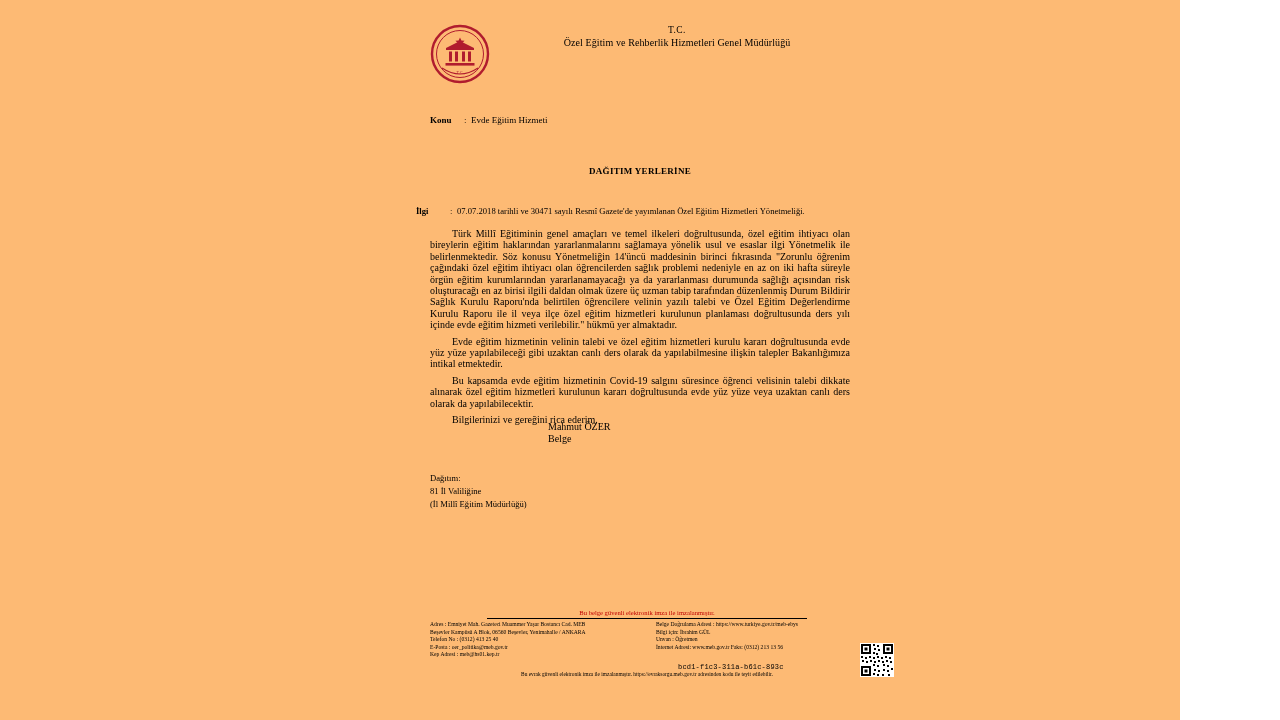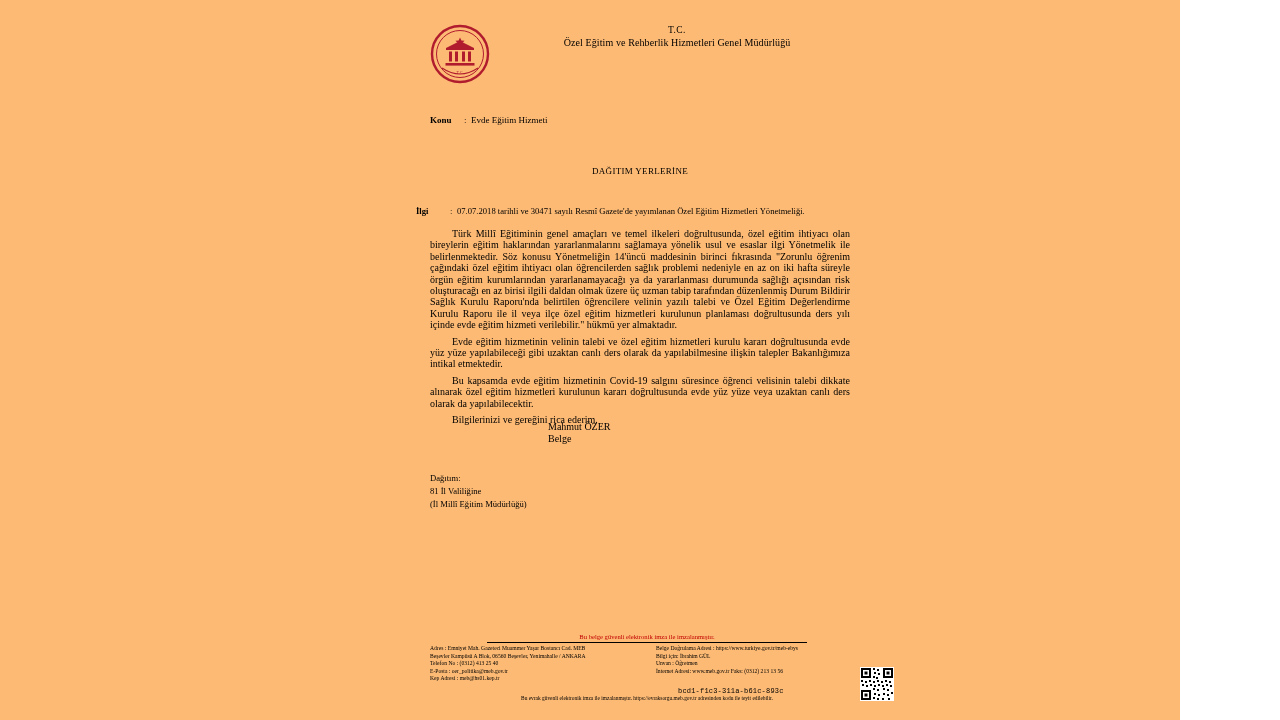--- a/index.html
+++ b/index.html
@@ -92,21 +92,21 @@
     font-weight: normal;
   }
 
   .dist-title {
     position: absolute;
     left: 0;
     top: 166px;
     width: 448px;
     text-align: center;
     font-size: 9px;
-    font-weight: normal;
+    font-weight: bold;
     letter-spacing: .3px;
   }
 
   .ilgi {
     position: absolute;
     left: 0;
     top: 205px;
     width: 420px;
     font-size: 8.6px;
     line-height: 12px;
@@ -145,21 +145,21 @@
     left: 14px;
     top: 472px;
     font-size: 8.6px;
     line-height: 13px;
   }
 
   
   .footer {
     position: absolute;
     left: 14px;
-    top: 632px;
+    top: 608px;
     width: 434px;
   }
   .footer-note {
     text-align: center;
     color: #c00000;
     font-size: 6.6px;
     line-height: 9px;
     padding-bottom: 1px;
   }
   .footer-rule {

